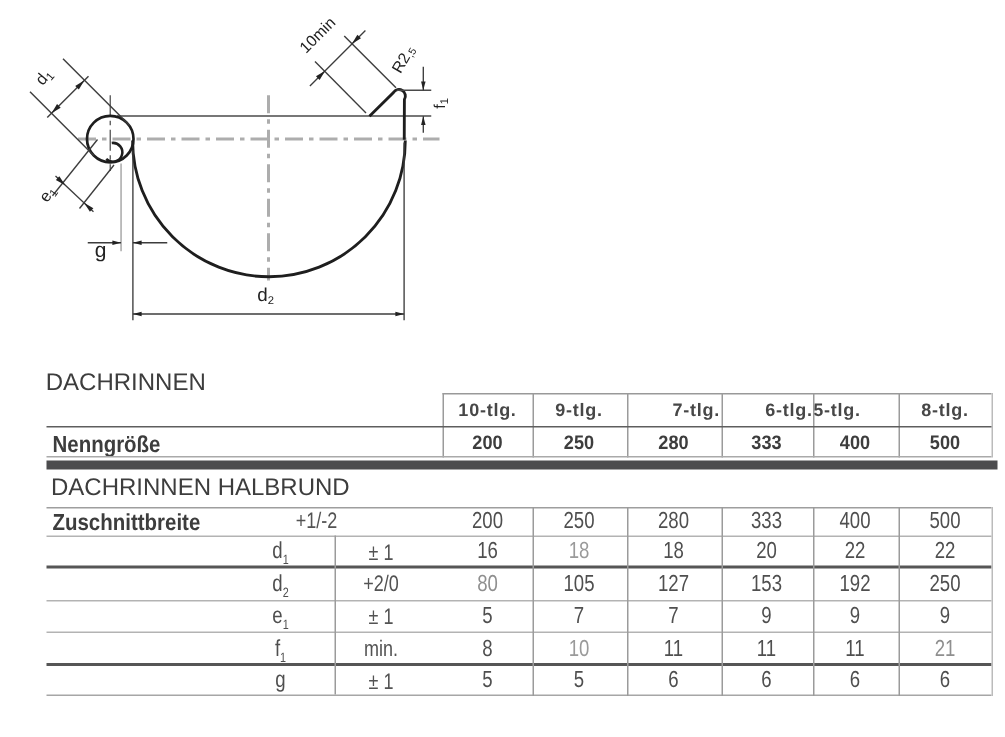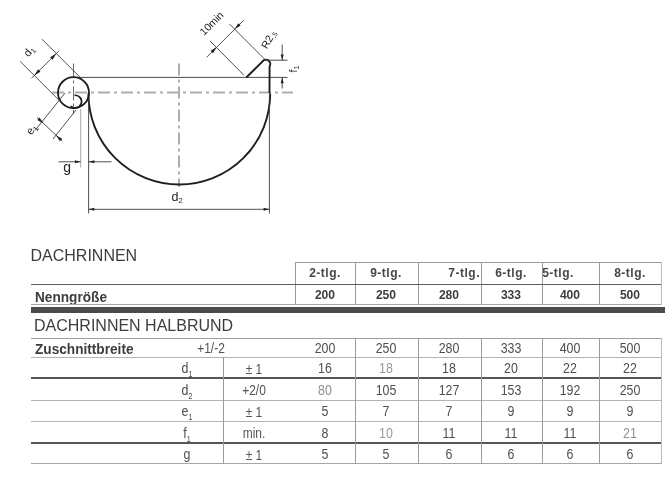--- a/index.html
+++ b/index.html
@@ -89,24 +89,24 @@
   <polygon points="282.2,60.2 280.7,54.4 283.7,54.4" fill="#222"></polygon>
   <polygon points="282.2,77.5 280.7,83.3 283.7,83.3" fill="#222"></polygon>
 
   <text x="0" y="0" transform="translate(296.5,72.5) rotate(-90)" font-size="10.5" fill="#222">f<tspan font-size="7.5" dy="2">1</tspan></text>
 </svg>
 
 <div class="abs" style="left:30.5px;top:247.5px;font-size:16px;color:#3d3d3d;line-height:1;text-align:center;">DACHRINNEN</div>
 
 <div class="hl" style="left:295px;top:261.5px;width:366px;background:#999;"></div>
 
-<div class="hdr" style="left:296px;top:267px;width:58px;">2-tlg.</div>
+<div class="hdr" style="left:296px;top:267px;width:58px;">10-tlg.</div>
 <div class="hdr" style="left:355px;top:267px;width:62px;">9-tlg.</div>
 <div class="hdr" style="left:418px;top:267px;width:62px;text-align:right;">7-tlg.</div>
-<div class="hdr" style="left:481px;top:267px;width:60px;">6-tlg.</div>
+<div class="hdr" style="left:481px;top:267px;width:60px;padding-left:15px;">6-tlg.</div>
 <div class="hdr" style="left:542px;top:267px;width:32px;">5-tlg.</div>
 <div class="hdr" style="left:599px;top:267px;width:62px;">8-tlg.</div>
 
 <div class="vl" style="left:295px;top:262px;height:42.5px;"></div>
 <div class="vl" style="left:354.5px;top:262px;height:42.5px;"></div>
 <div class="vl" style="left:417.5px;top:262px;height:42.5px;"></div>
 <div class="vl" style="left:480.5px;top:262px;height:42.5px;"></div>
 <div class="vl" style="left:541.5px;top:262px;height:42.5px;"></div>
 <div class="vl" style="left:598.5px;top:262px;height:42.5px;"></div>
 <div class="vl" style="left:661px;top:262px;height:42.5px;background:#bbb;"></div>

